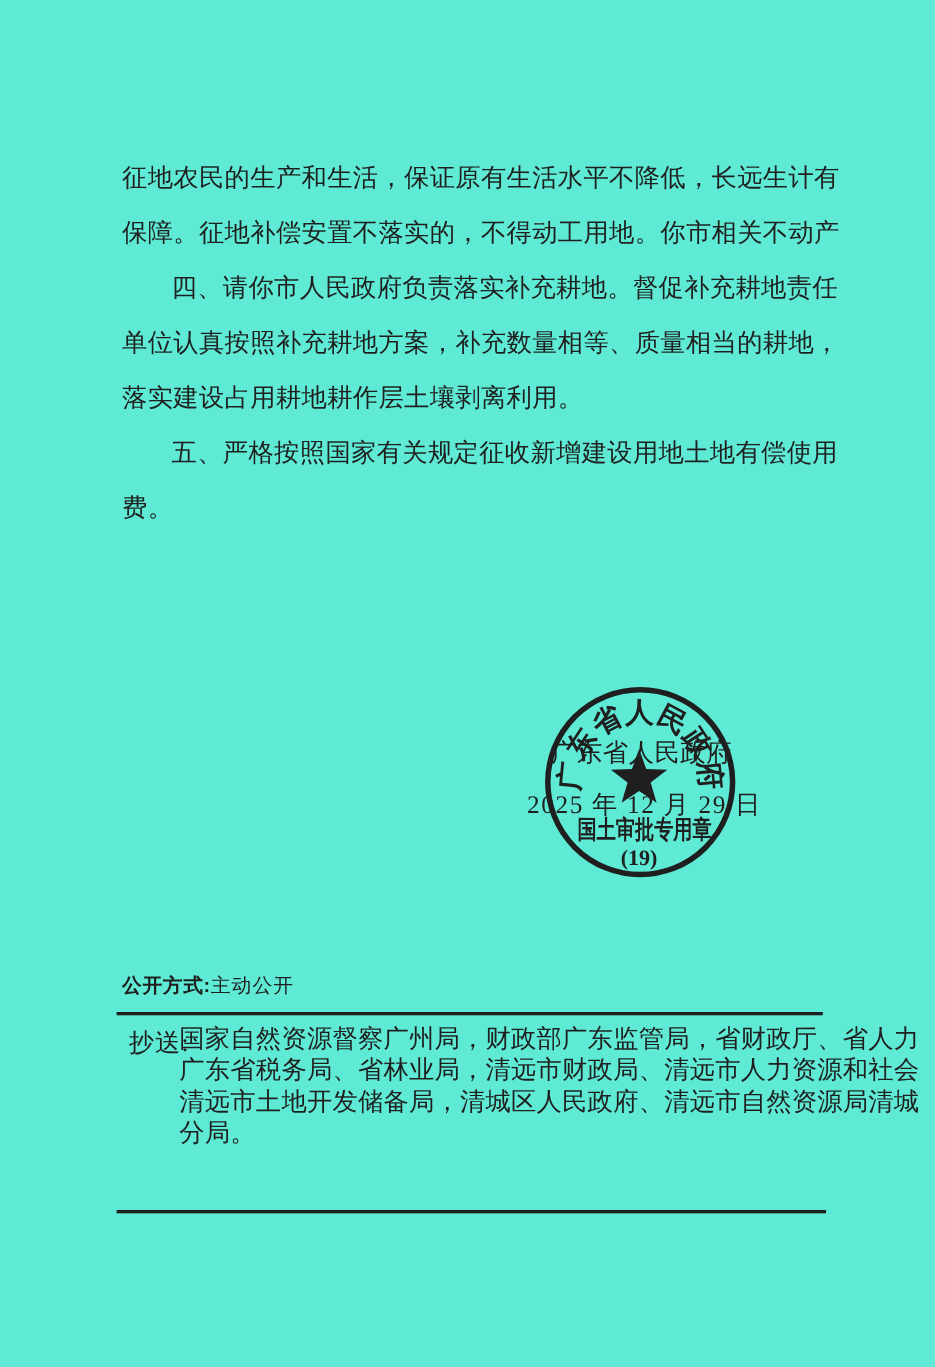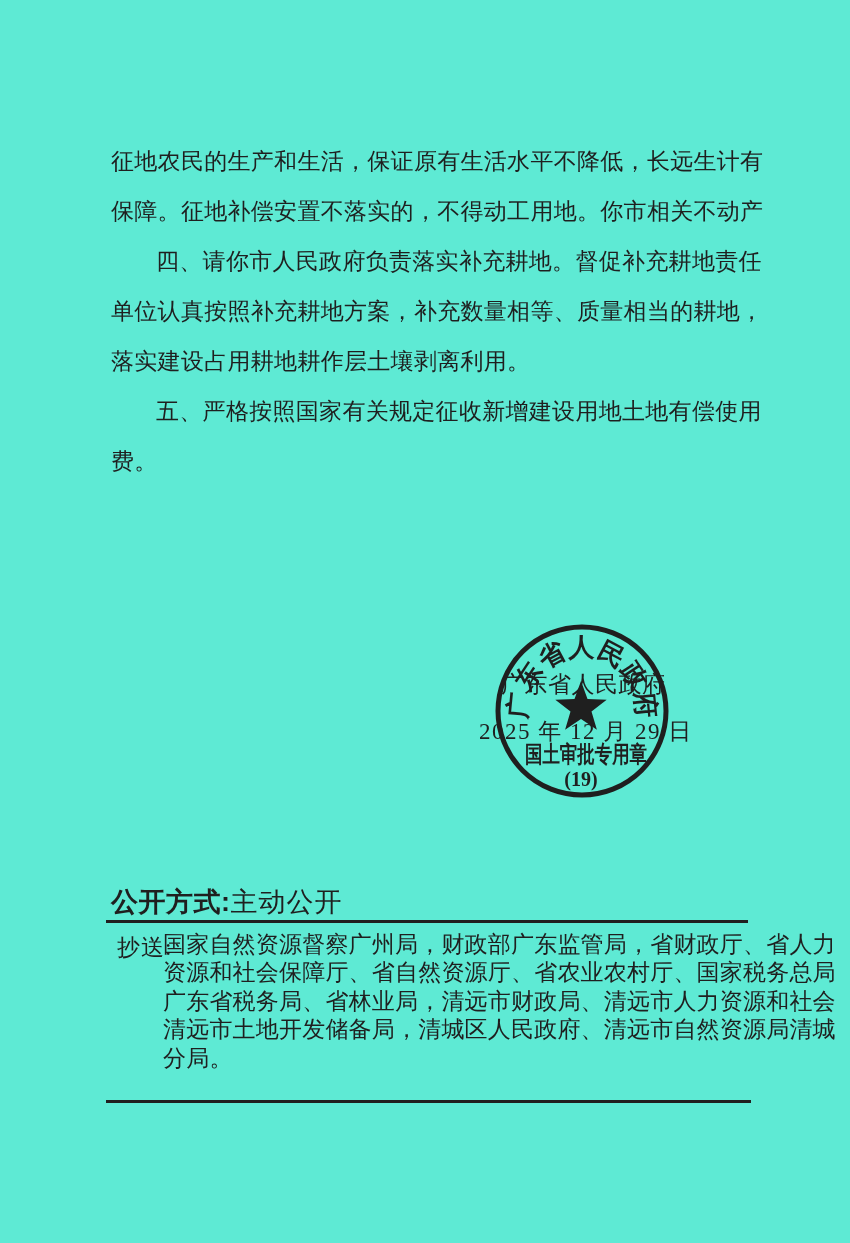--- a/index.html
+++ b/index.html
@@ -25,21 +25,21 @@
     font-size:23px;letter-spacing:0.5px;white-space:nowrap;
   }
   .sig-date{
     position:absolute;left:479px;top:716px;
     font-size:23px;letter-spacing:1.5px;white-space:nowrap;
   }
   
   .seal{position:absolute;left:492px;top:616px;}
   .seal text{font-family:"Liberation Serif","DejaVu Serif",serif;font-weight:bold;fill:#1f1f1f;}
   
-  .pub-line{position:absolute;left:111px;top:884px;font-size:27px;white-space:nowrap;}
+  .pub-line{position:absolute;left:111px;top:884px;font-size:18px;white-space:nowrap;}
   .pub-label{font-family:"Liberation Sans","DejaVu Sans",sans-serif;font-weight:700;letter-spacing:0.5px;}
   .pub-value{font-weight:400;letter-spacing:1px;}
   .rule{position:absolute;background:#202020;}
   .rule-upper{left:106px;top:920px;width:642px;height:3px;}
   .rule-lower{left:106px;top:1100px;width:645px;height:3px;}
   .cc{position:absolute;left:117px;top:931px;font-size:23px;}
   .cc-label{position:absolute;left:0;top:1px;white-space:nowrap;letter-spacing:1px;}
   .cc-lines{margin-left:46px;}
   .cc-line{line-height:28.4px;white-space:nowrap;letter-spacing:0.2px;}
 </style>
@@ -82,21 +82,20 @@
 
   <div class="pub-line">
     <span class="pub-label">公开方式:</span><span class="pub-value">主动公开</span>
   </div>
   <div class="rule rule-upper"></div>
 
   <div class="cc">
     <span class="cc-label">抄送:</span>
     <div class="cc-lines">
       <div class="cc-line">国家自然资源督察广州局，财政部广东监管局，省财政厅、省人力</div>
-      <div class="cc-line">资源和社会保障厅、省自然资源厅、省农业农村厅、国家税务总局</div>
       <div class="cc-line">广东省税务局、省林业局，清远市财政局、清远市人力资源和社会</div>
       <div class="cc-line">清远市土地开发储备局，清城区人民政府、清远市自然资源局清城</div>
       <div class="cc-line">分局。</div>
     </div>
   </div>
   <div class="rule rule-lower"></div>
 
 </div>
 
 </body></html>

